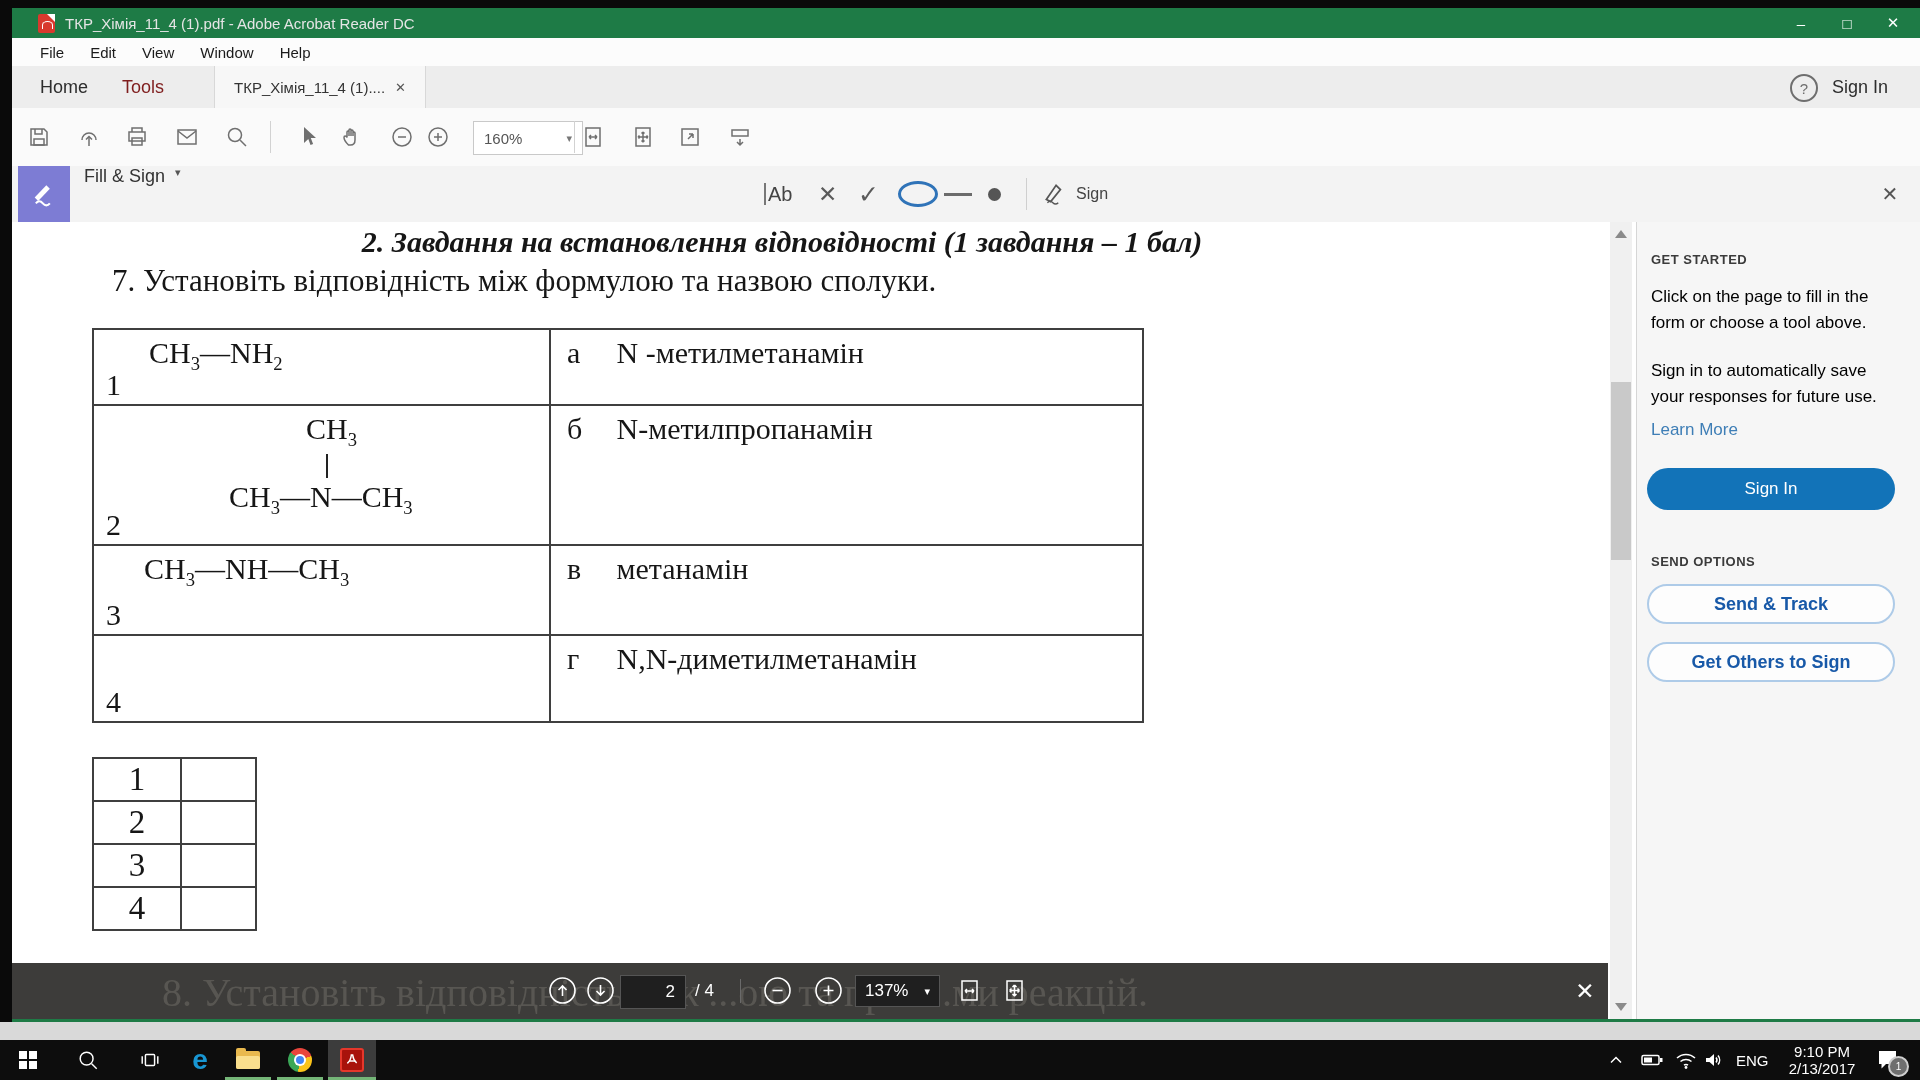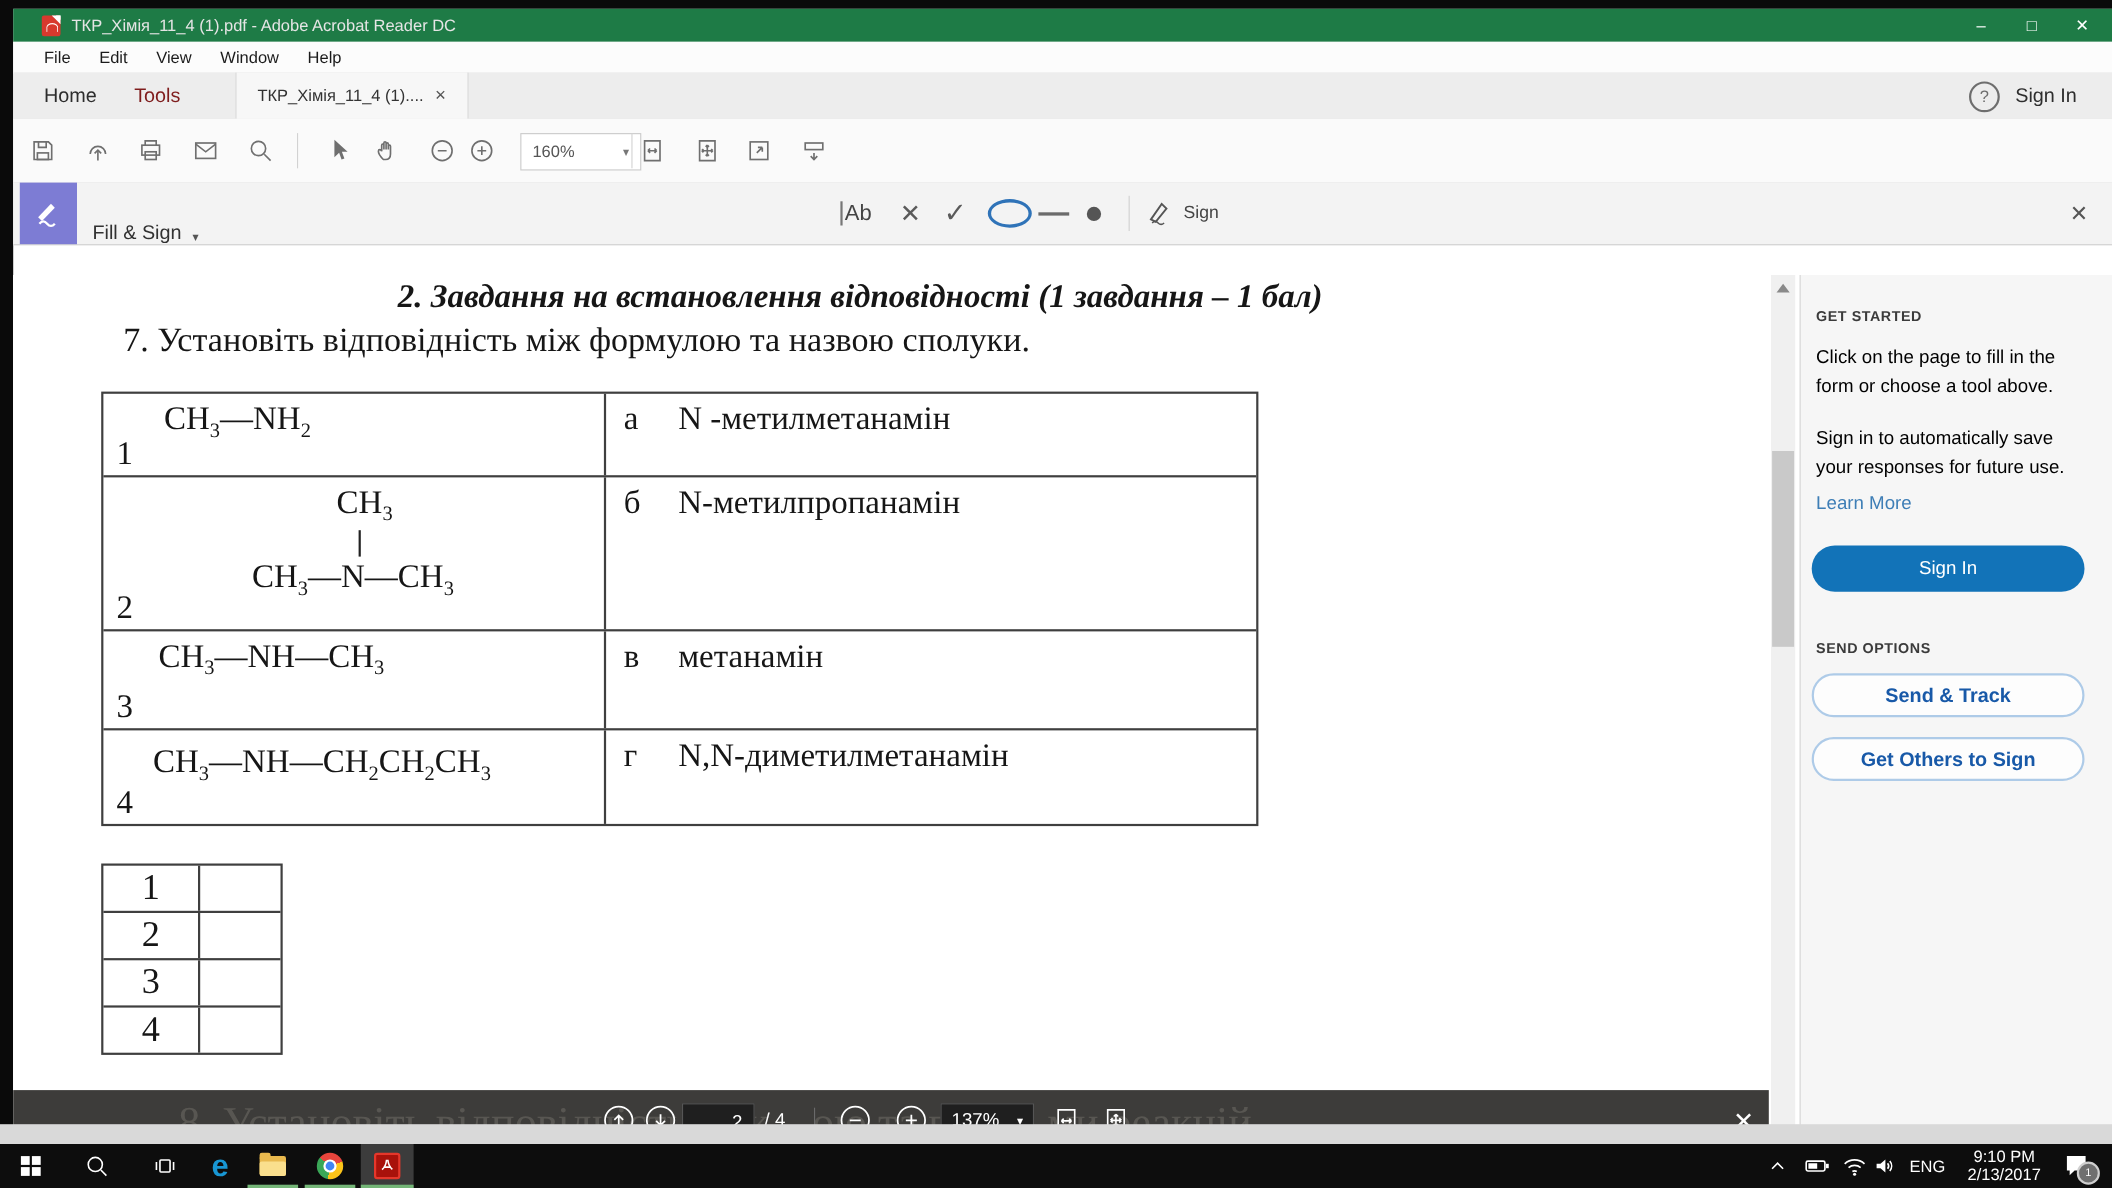--- a/index.html
+++ b/index.html
@@ -32,41 +32,41 @@
   #signin-link{left:1820px;top:0;height:42px;display:flex;align-items:center;font-size:18px;color:#2d2d2d;}
   
   #toolbar{left:0;top:100px;width:100%;height:58px;background:#fafafa;border-bottom:1px solid #d8d8d8;}
   .ticon{top:17px;width:24px;height:24px;}
   .ticon svg{width:24px;height:24px;stroke:#6f6f6f;fill:none;stroke-width:1.5;}
   .tdiv{top:13px;width:1px;height:32px;background:#d2d2d2;}
   #zoom-combo{left:461px;top:13px;width:88px;height:32px;background:#fff;border:1px solid #c9c9c9;display:flex;align-items:center;justify-content:space-between;padding:0 10px;font-size:15px;color:#555;}
   
   #fillsign{left:0;top:158px;width:100%;height:56px;background:#f3f3f3;border-bottom:1px solid #cfcfcf;}
   #fs-tile{left:6px;top:0;width:52px;height:56px;background:#7d7cd4;display:flex;align-items:center;justify-content:center;}
-  #fs-label{left:72px;top:0;height:56px;display:flex;align-items:flex-end;font-size:18px;color:#323232;}
+  #fs-label{left:72px;top:0;height:56px;display:flex;align-items:flex-start;font-size:18px;color:#323232;}
   #fs-dd{margin-left:10px;font-size:11px;color:#555;}
   .fs-tool{top:0;height:56px;display:flex;align-items:center;justify-content:center;color:#555;}
   #fs-ab{left:752px;font-size:20px;color:#444;}
   #fs-ab .ibeam{width:2px;height:22px;background:#777;margin-right:2px;}
   #fs-cross{left:806px;font-size:23px;font-weight:bold;color:#5a5a5a;}
   #fs-check{left:846px;font-size:25px;color:#5a5a5a;}
   #fs-oval{left:886px;}
   #fs-oval .oval{width:34px;height:20px;border:3px solid #2f73b8;border-radius:50%;}
   #fs-line{left:932px;}
   #fs-line .ln{width:28px;height:3px;background:#6b6b6b;}
   #fs-dot{left:976px;}
   #fs-dot .dt{width:13px;height:13px;border-radius:50%;background:#555;}
   #fs-tooldiv{left:1014px;top:12px;width:1px;height:32px;background:#cfcfcf;}
   #fs-sign{left:1030px;}
   #fs-sign svg{width:26px;height:26px;stroke:#555;fill:none;stroke-width:1.6;}
   #fs-sign-label{margin-left:8px;font-size:16px;color:#444;}
   #fs-close{left:1858px;top:0;width:40px;height:56px;display:flex;align-items:center;justify-content:center;font-size:20px;color:#555;}
 
   
-  #docview{left:0;top:214px;width:1908px;height:797px;background:#fff;margin-top:28px;}
+  #docview{left:0;top:214px;width:1908px;height:797px;background:#fff;}
   #page{left:0;top:0;width:1596px;height:797px;background:#fff;overflow:hidden;
     font-family:"Liberation Serif","DejaVu Serif",serif;color:#161616;}
   #doc-heading{left:150px;top:3px;width:1240px;text-align:center;font-size:30px;font-weight:bold;font-style:italic;}
   #doc-question{left:100px;top:41px;font-size:31px;}
   
   #mtable{left:80px;top:106px;width:1048px;border:2px solid #3f3f3f;}
   .mrow{display:flex;border-bottom:2px solid #3f3f3f;}
   .mrow:last-child{border-bottom:none;}
   .mcell-l{width:455px;border-right:2px solid #3f3f3f;position:relative;}
   .mcell-r{flex:1;position:relative;padding:6px 0 0 16px;font-size:30px;}
@@ -329,21 +329,20 @@
               <div class="formula" style="left:50px;top:6px">CH<sub>3</sub>—NH—CH<sub>3</sub></div>
               <div class="rownum">3</div>
             </div>
             <div class="mcell-r">
               <span class="letter">в</span>
               <span>метанамін</span>
             </div>
           </div>
           <div class="mrow" style="height:85px">
             <div class="mcell-l">
-              <div class="formula" style="left:45px;top:12px">CH<sub>3</sub>—NH—CH<sub>2</sub>CH<sub>2</sub>CH<sub>3</sub></div>
               <div class="rownum">4</div>
             </div>
             <div class="mcell-r">
               <span class="letter">г</span>
               <span>N,N-диметилметанамін</span>
             </div>
           </div>
         </div>
 
         <div id="atable" class="abs">

